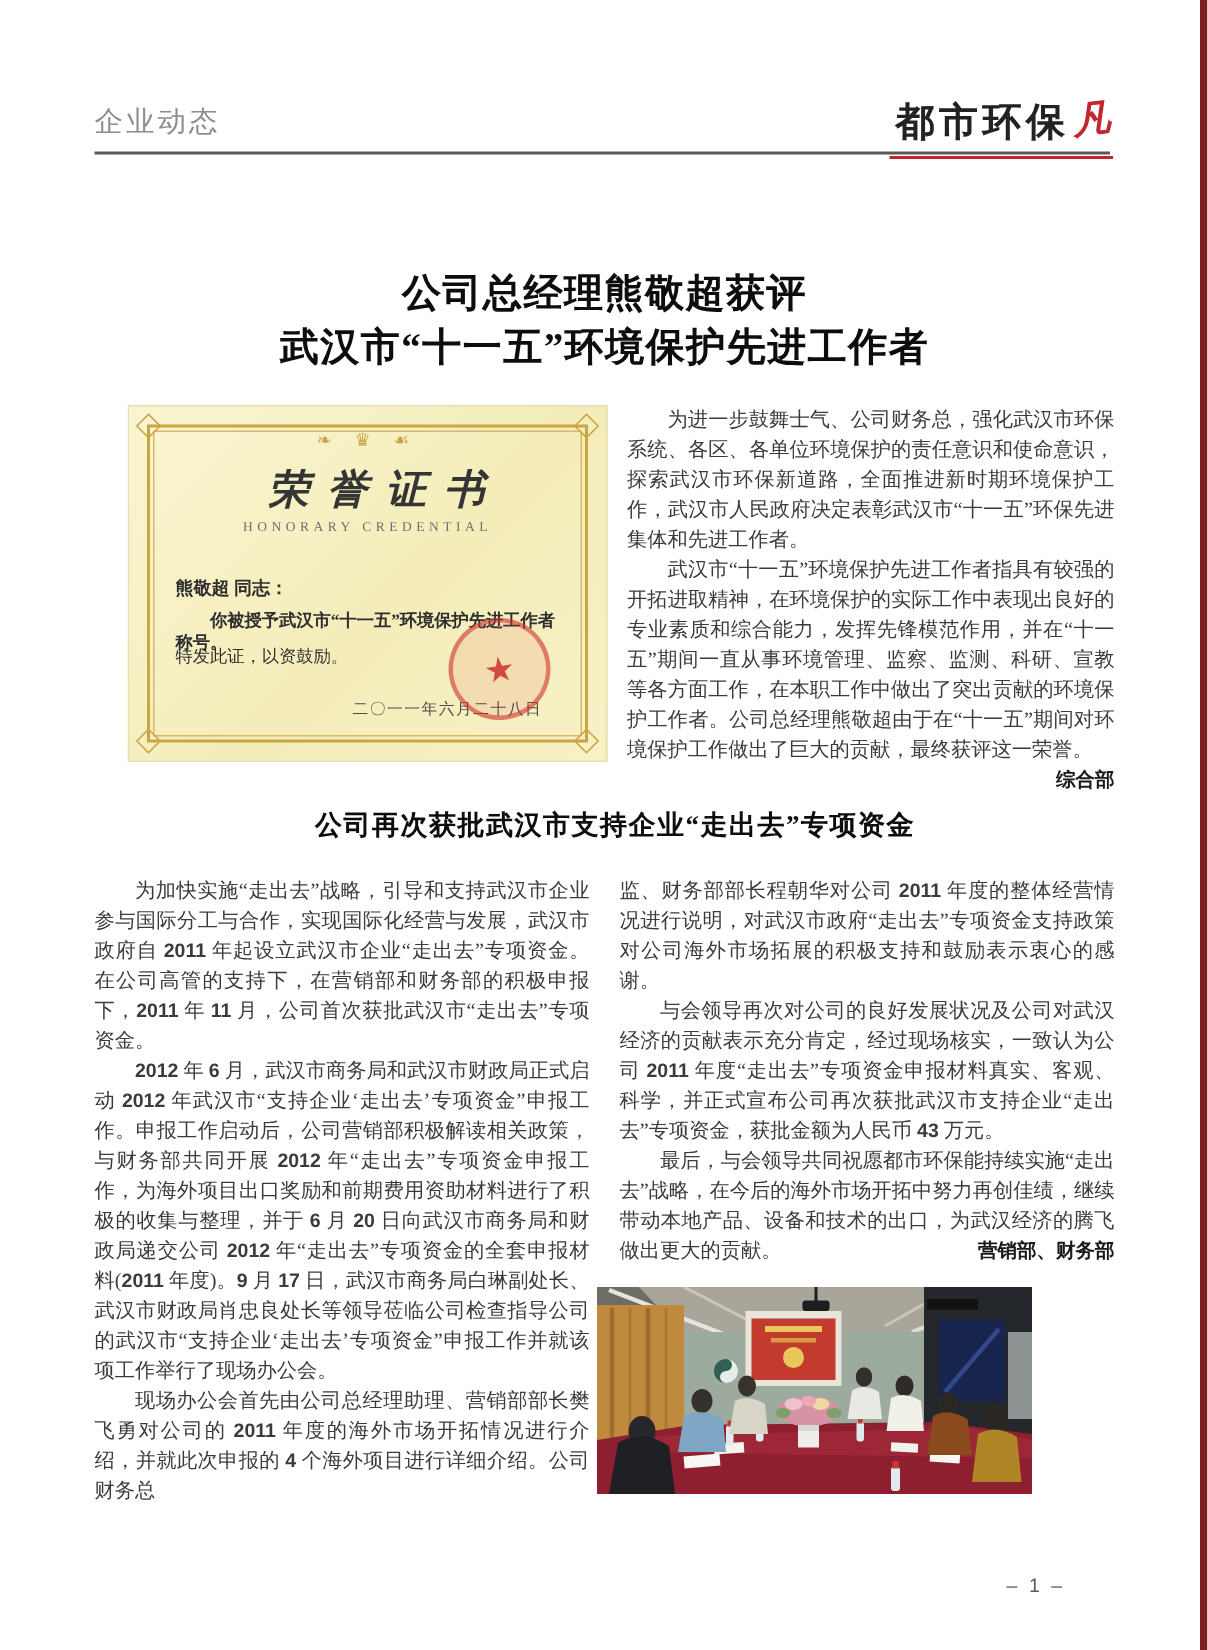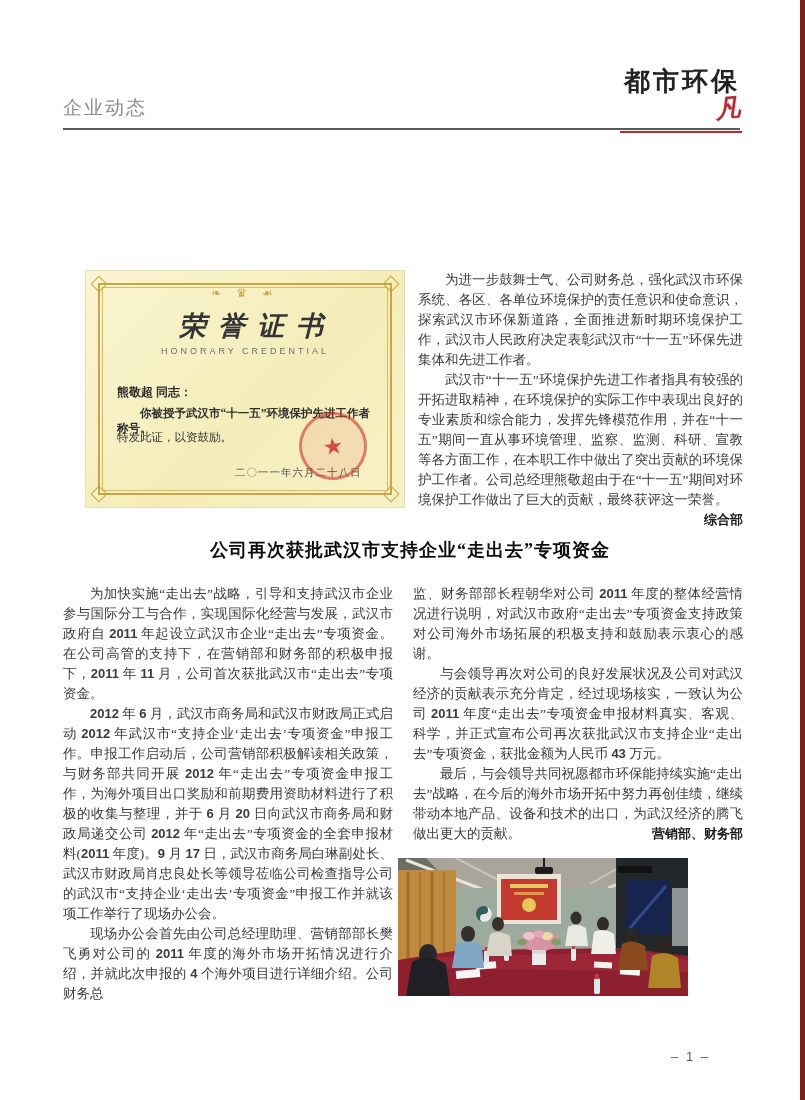--- a/index.html
+++ b/index.html
@@ -10,21 +10,21 @@
   }
   
   .header {
     position:absolute; left:63px; right:60px; top:68px;
     display:flex; justify-content:space-between; align-items:flex-end;
     border-bottom:2px solid #58595b; padding-bottom:7px;
   }
   .section-label {
     font-family:"Liberation Sans", sans-serif; font-size:19px; letter-spacing:2px; color:#8d8d8f;
   }
-  .brand { position:relative; display:flex; align-items:flex-end; gap:2px;flex-direction:column; }
+  .brand { position:relative; display:flex; align-items:flex-start; gap:2px; }
   .brand-name {
     font-family:"Liberation Sans", sans-serif; font-weight:bold; font-size:26px;
     letter-spacing:3px; color:#222; line-height:1;
   }
   .brand-mark {
     font-family:"Liberation Serif", serif; font-style:italic; font-weight:bold;
     font-size:25px; color:#c1272d; line-height:1; transform:rotate(-6deg); display:inline-block;
   }
   .brand::after {
     content:""; position:absolute; left:-4px; right:-2px; bottom:-12px; height:2px; background:#c1272d;
@@ -49,21 +49,21 @@
   .cc-bl { left:8px; bottom:8px; } .cc-br { right:8px; bottom:8px; }
   .cert-ornament { position:absolute; left:0; right:0; top:16px; text-align:center; }
   .cert-title {
     position:absolute; left:0; right:0; top:38px; text-align:center;
     font-style:italic; font-weight:bold; font-size:27px; letter-spacing:12px; color:#343434;
     text-indent:12px;
     margin-left:12px;
   }
   .cert-sub {
     position:absolute; left:0; right:0; top:76px; text-align:center;
-    font-family:Liberation Sans, sans-serif; font-size:9px; letter-spacing:3px; color:#6f6f6f;
+    font-family:Liberation Serif, serif; font-size:9px; letter-spacing:3px; color:#6f6f6f;
   }
   .cert-salutation { position:absolute; left:32px; top:114px; font-weight:bold; font-size:12px; color:#2e2e2e; }
   .cert-line1 { position:absolute; left:32px; right:26px; top:136px; font-size:11.5px; color:#2e2e2e; text-indent:2em; font-weight:bold; }
   .cert-line2 { position:absolute; left:32px; top:160px; font-size:11.5px; color:#2e2e2e; font-weight:normal; }
   .cert-date { position:absolute; left:150px; top:196px; font-size:10.5px; color:#4c4c4c; letter-spacing:1px; }
   .cert-seal {
     position:absolute; right:38px; top:142px; width:62px; height:62px; border-radius:50%;
     border:3px solid rgba(204,45,40,0.55); background:rgba(224,80,70,0.12);
     display:flex; align-items:center; justify-content:center; transform:rotate(-8deg);
   }
@@ -99,20 +99,24 @@
 <div class="page">
 
   <div class="header">
     <span class="section-label">企业动态</span>
     <span class="brand">
       <span class="brand-name">都市环保</span>
       <span class="brand-mark">凡</span>
     </span>
   </div>
 
+  <div class="title1">
+    <div>公司总经理熊敬超获评</div>
+    <div>武汉市“十一五”环境保护先进工作者</div>
+  </div>
 
   <div class="row1">
 
     <div class="cert">
       <div class="cert-frame"></div>
       <div class="cert-frame2"></div>
       <div class="cert-corner cc-tl"></div>
       <div class="cert-corner cc-tr"></div>
       <div class="cert-corner cc-bl"></div>
       <div class="cert-corner cc-br"></div>

